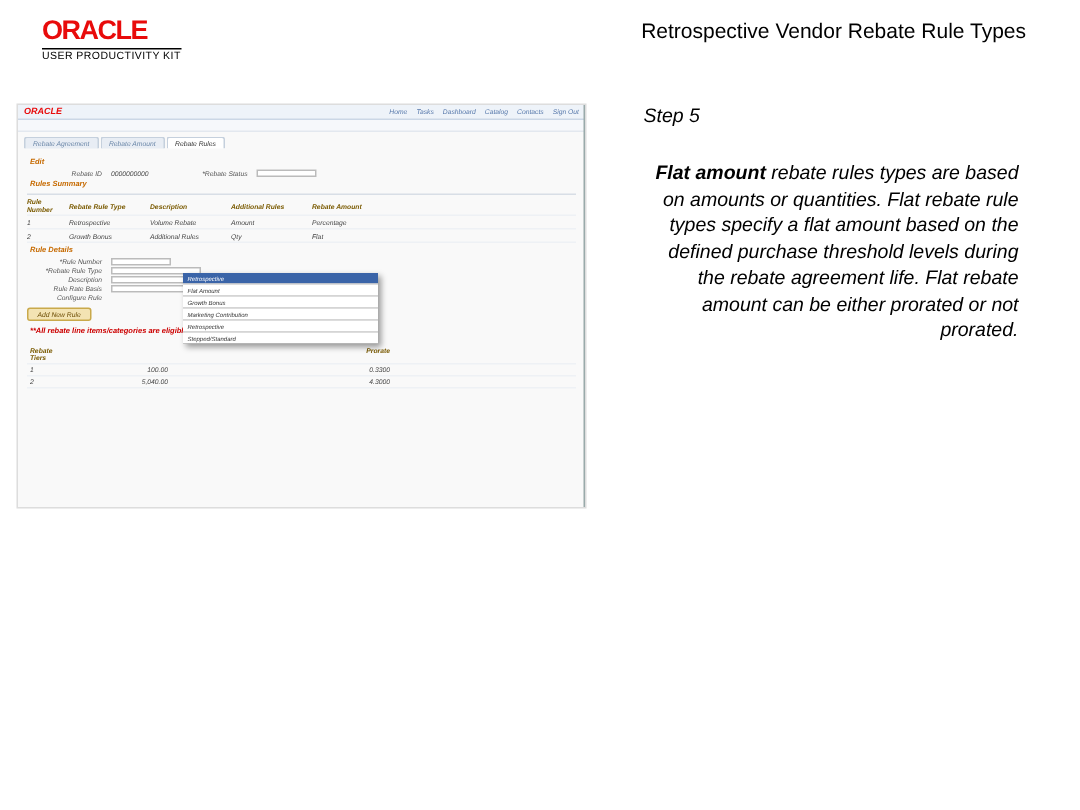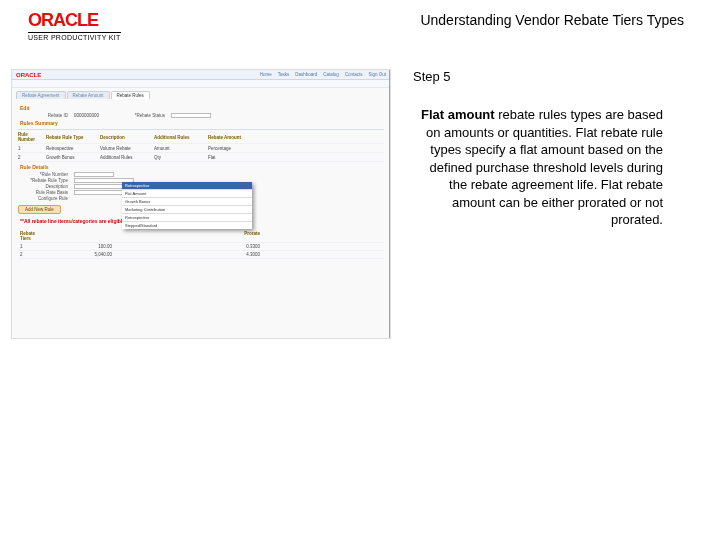--- a/index.html
+++ b/index.html
@@ -5,21 +5,21 @@
   * { margin:0; padding:0; box-sizing:border-box; }
   body { font-family: Arial, sans-serif; width:720px; height:540px; background:#fff; position:relative; font-size:11px; color:#000; }
 
   
   .hdr { display:flex; align-items:flex-start; padding:10px 28px 6px 28px; }
   .logo-wrap { }
   .oracle-logo { font-family: Arial, sans-serif; font-weight:bold; color:#e80b0b; font-size:18px; letter-spacing:-1px; }
   .upk { font-size:7px; letter-spacing:0.3px; color:#000; border-top:1px solid #000; padding-top:1px; margin-top:1px; }
   .title { margin-left:auto; margin-right:8px; font-size:14px; color:#000; padding-top:2px; }
 
-  .main { display:flex; padding:0 11px; margin-top:22px; gap:22px; }
+  .main { display:flex; padding:0 11px; margin-top:22px; gap:38px;font-style:italic; }
   .shot { width:380px; height:270px; border:1px solid #ddd; background:#f9f9f9; position:relative; overflow:hidden; font-size:4.5px; color:#444; }
   .right { width:250px; }
 
   .step { font-size:13px; margin-bottom:22px; }
   .para { font-size:13px; line-height:1.35;text-align:right; }
 
   
   .s-top { height:10px; background:#eef3f9; border-bottom:1px solid #cbd7e6; display:flex; align-items:center; padding:0 4px; gap:6px; }
   .s-logo { color:#e80b0b; font-weight:bold; font-size:6px; }
   .s-nav { margin-left:auto; display:flex; gap:6px; color:#5577aa; }
@@ -49,21 +49,21 @@
   .s-tbl2 .c1{width:18px;} .s-tbl2 .c2{width:60px;text-align:right;} .s-tbl2 .c3{width:60px;text-align:right;} .s-tbl2 .c4{width:60px;text-align:right;}
 </style>
 </head>
 <body>
 
 <div class="hdr">
   <div class="logo-wrap">
     <div class="oracle-logo">ORACLE</div>
     <div class="upk">USER PRODUCTIVITY KIT</div>
   </div>
-  <div class="title">Understanding Vendor Rebate Tiers Types</div>
+  <div class="title">Retrospective Vendor Rebate Rule Types</div>
 </div>
 
 <div class="main">
 
   <div class="shot">
     <div class="s-top">
       <span class="s-logo">ORACLE</span>
       <div class="s-nav">
         <span>Home</span>
         <span>Tasks</span>

